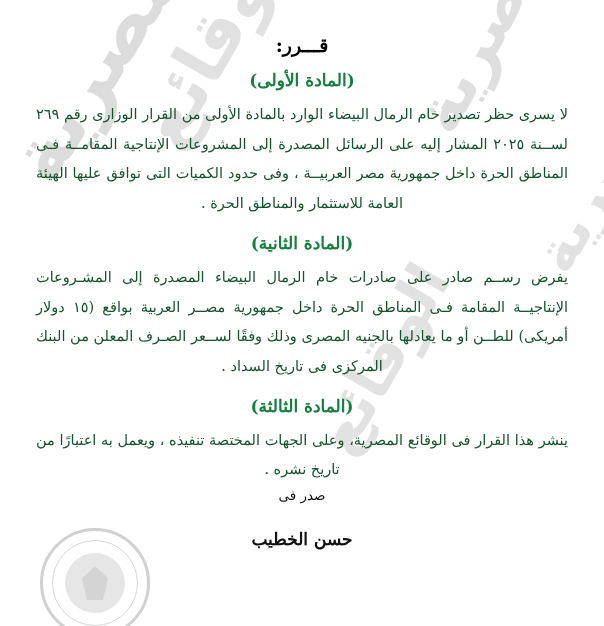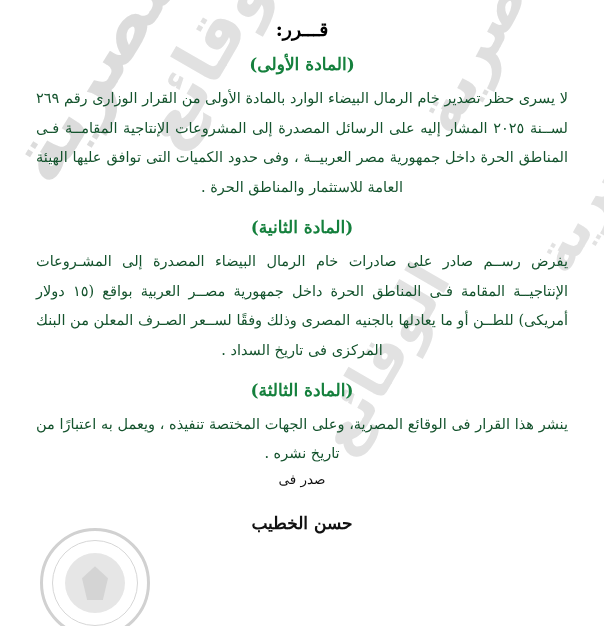--- a/index.html
+++ b/index.html
@@ -105,21 +105,21 @@
     height: 34px;
     margin-left: -13px;
     background: #cdcdcd;
     clip-path: polygon(50% 0%, 100% 35%, 80% 100%, 20% 100%, 0% 35%);
   }
 
   
   .doc {
     position: relative;
     z-index: 2;
-    padding: 12px 30px 0 30px;
+    padding: 28px 30px 0 30px;
     box-sizing: border-box;
     text-align: center;
   }
   .decision-word {
     font-size: 19px;
     font-weight: bold;
     letter-spacing: 3px;
     margin: 6px 0 14px 0;
     color: #000;
   }

